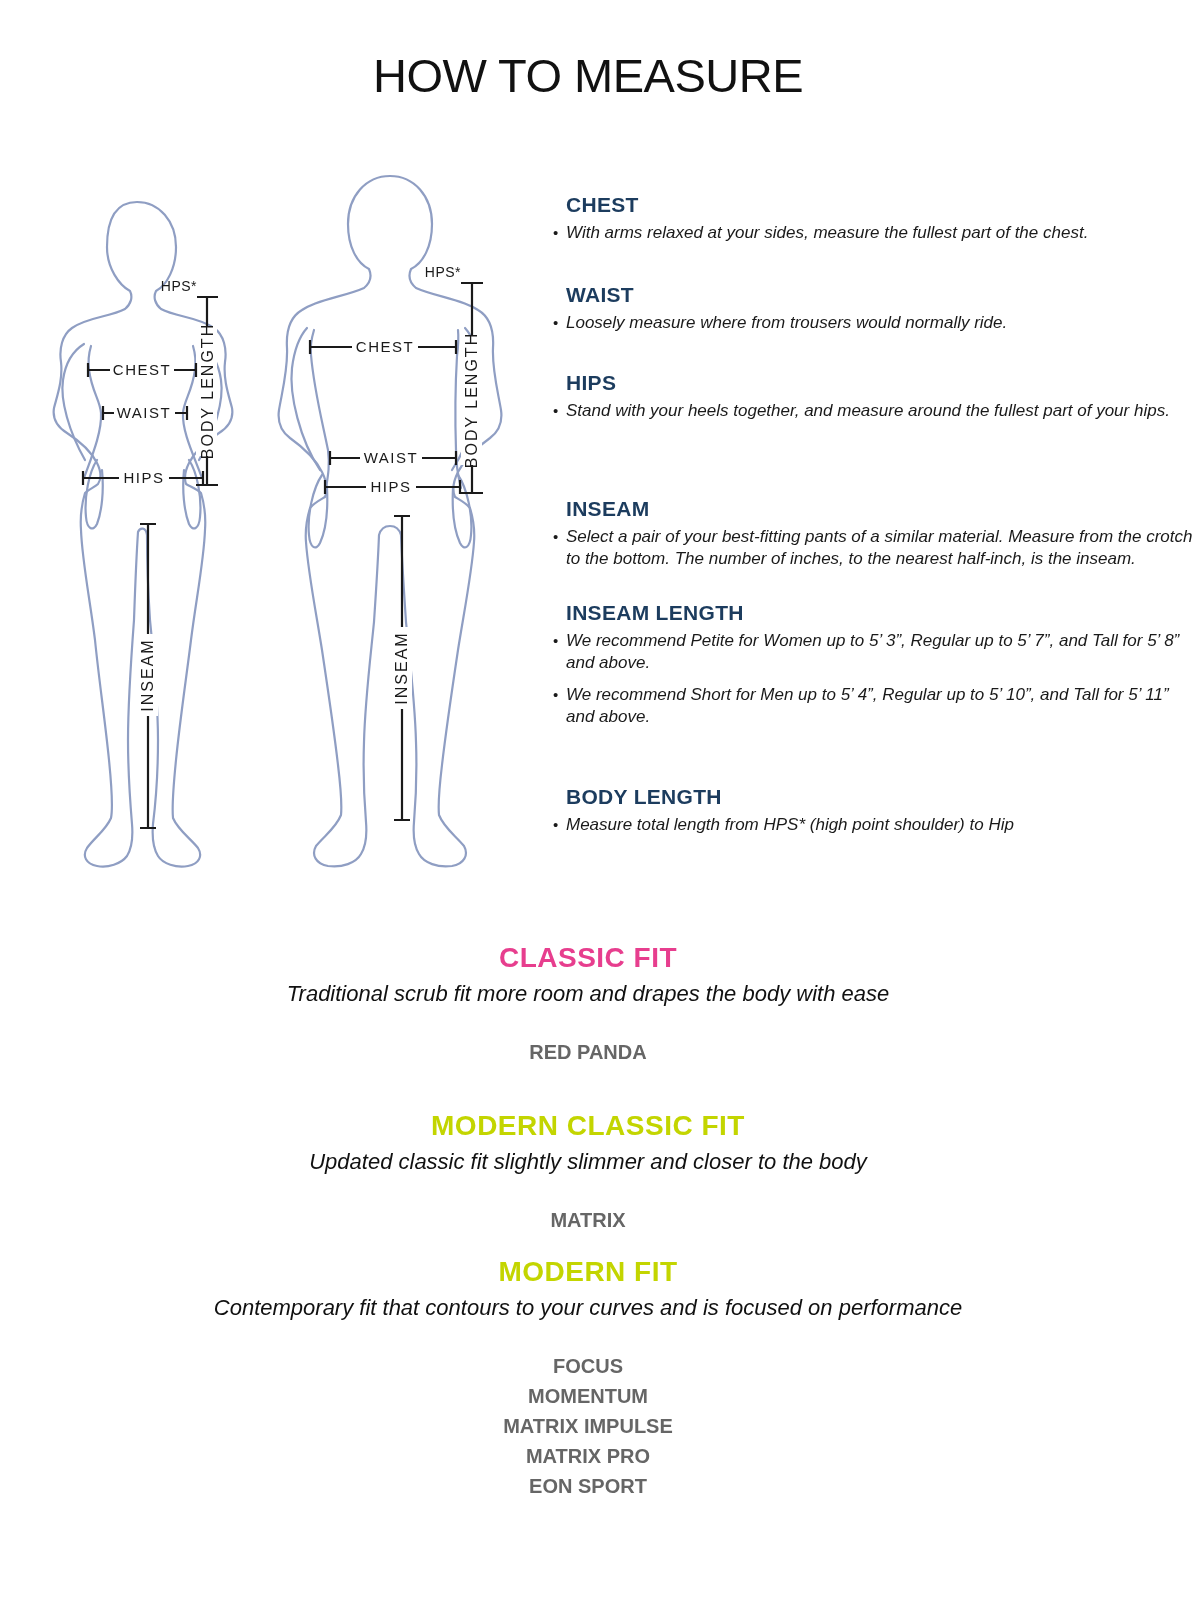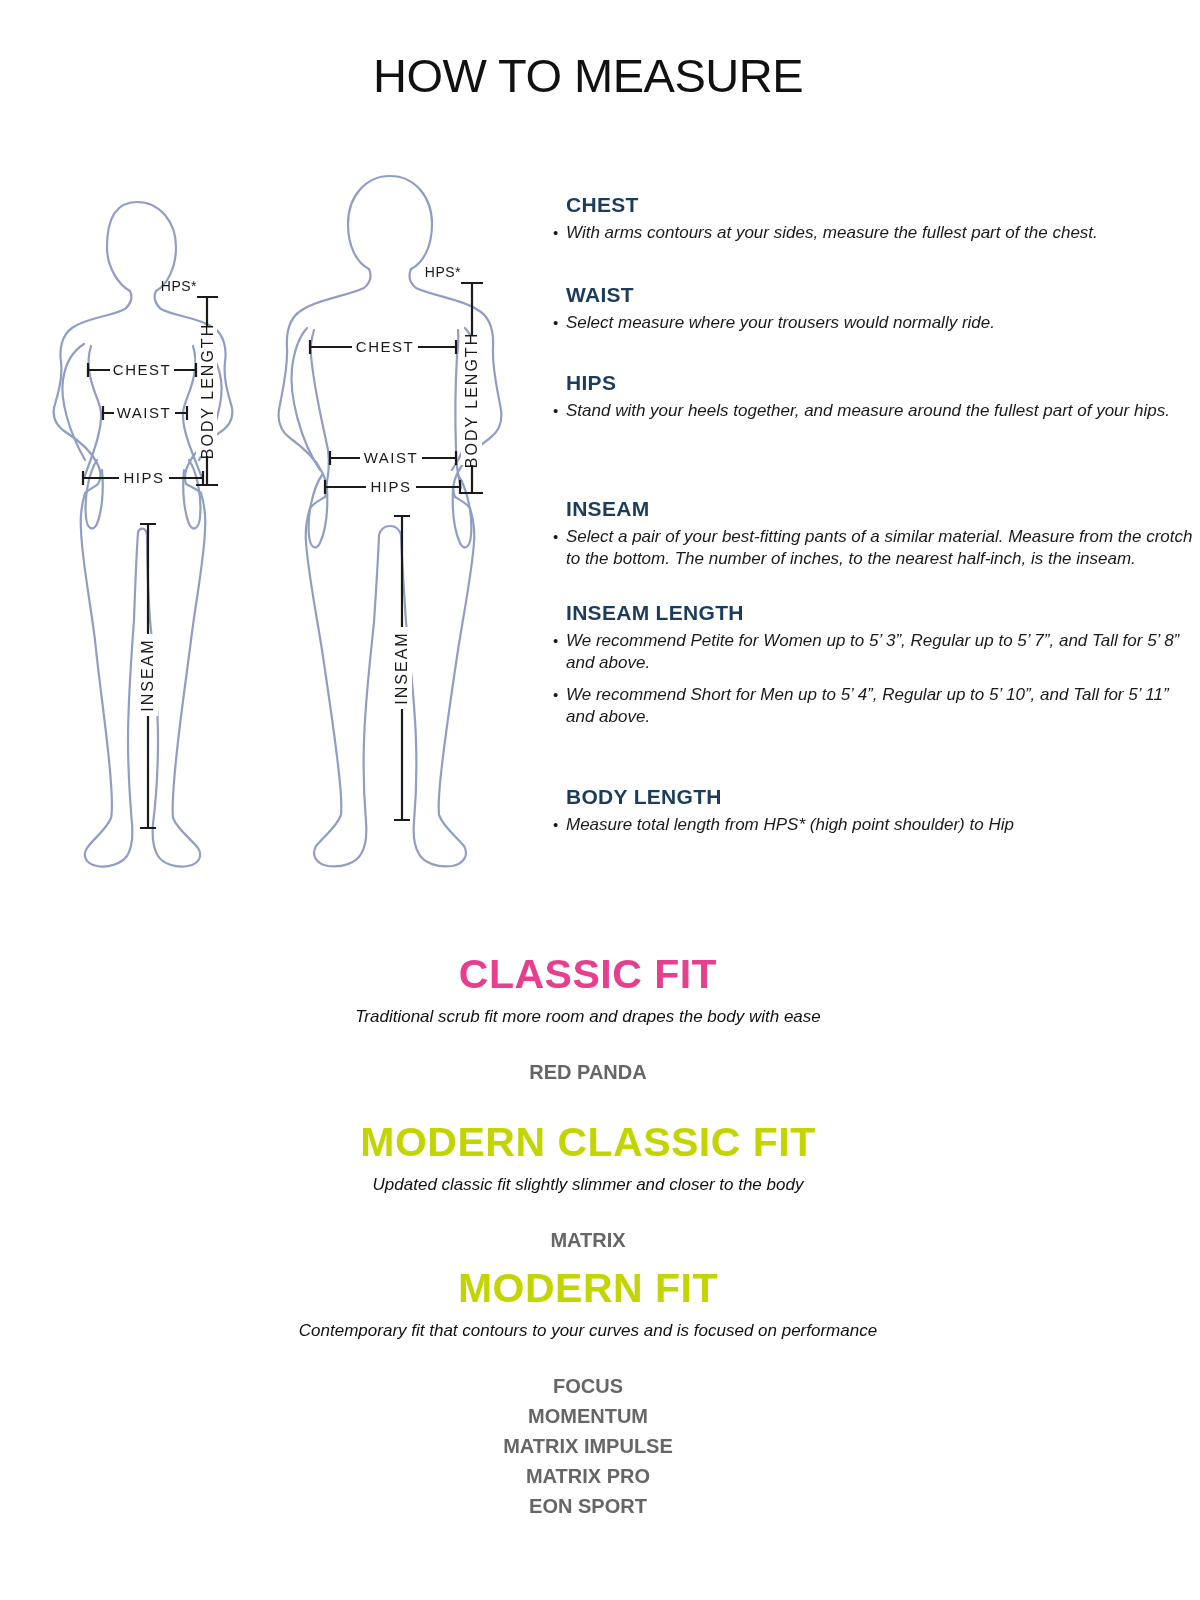--- a/index.html
+++ b/index.html
@@ -16,22 +16,22 @@
   .mlabel-rot{font-family:"Liberation Sans",sans-serif;font-size:16px;letter-spacing:2px;
           fill:#1a1a1a;text-anchor:middle;}
   .hps-label{font-family:"Liberation Sans",sans-serif;font-size:14px;letter-spacing:0.5px;
           fill:#1a1a1a;text-anchor:end;}
   .msec{position:absolute;left:553px;width:640px;}
   .msec h2{margin:0 0 5px 13px;font-size:21px;font-weight:700;letter-spacing:0.3px;}
   .bullet-item{position:relative;padding-left:13px;font-style:italic;font-size:17px;
                line-height:1.32;margin-bottom:9px;max-width:632px;color:#1a1a1a;}
   .marker{position:absolute;left:0;top:1px;font-style:normal;font-size:15px;}
   .fit{position:absolute;left:0;width:1176px;text-align:center;}
-  .fit-h{margin:9px;font-size:41px;font-weight:700;letter-spacing:0.5px;}
-  .fit-sub{margin:7px 0 0;font-size:17px;font-style:italic;color:#111;}
+  .fit-h{margin:0;font-size:28px;font-weight:700;letter-spacing:0.5px;}
+  .fit-sub{margin:7px 0 0;font-size:22px;font-style:italic;color:#111;}
   .fit-products{margin-top:30px;}
   .product{font-size:20px;font-weight:700;line-height:30px;}
 </style>
 </head>
 <body>
 
 <div class="page">
 
   <h1 class="title">HOW TO MEASURE</h1>
 
@@ -99,26 +99,26 @@
       <text class="mlabel" x="391" y="492">HIPS</text>
 
       <path class="mline" d="M 402 516 V 820 M 394 516 H 410 M 394 820 H 410"></path>
       <rect class="mrect" x="392" y="627" width="20" height="82"></rect>
       <text class="mlabel-rot" x="402" y="673" transform="rotate(-90 402 668)">INSEAM</text>
     </g>
   </svg>
 
   <section class="msec" style="top:193px">
     <h2 style="color: rgb(28, 60, 94);">CHEST</h2>
-    <div class="bullet-item"><span class="marker">•</span><span>With arms contours at your sides, measure the fullest part of the chest.</span></div>
+    <div class="bullet-item"><span class="marker">•</span><span>With arms relaxed at your sides, measure the fullest part of the chest.</span></div>
   </section>
 
   <section class="msec" style="top:283px">
     <h2 style="color: rgb(28, 60, 94);">WAIST</h2>
-    <div class="bullet-item"><span class="marker">•</span><span>Select measure where your trousers would normally ride.</span></div>
+    <div class="bullet-item"><span class="marker">•</span><span>Loosely measure where from trousers would normally ride.</span></div>
   </section>
 
   <section class="msec" style="top:371px">
     <h2 style="color: rgb(28, 60, 94);">HIPS</h2>
     <div class="bullet-item"><span class="marker">•</span><span>Stand with your heels together, and measure around the fullest part of your hips.</span></div>
   </section>
 
   <section class="msec" style="top:497px">
     <h2 style="color: rgb(28, 60, 94);">INSEAM</h2>
     <div class="bullet-item"><span class="marker">•</span><span>Select a pair of your best-fitting pants of a similar material. Measure from the crotch to the bottom. The number of inches, to the nearest half-inch, is the inseam.</span></div>

